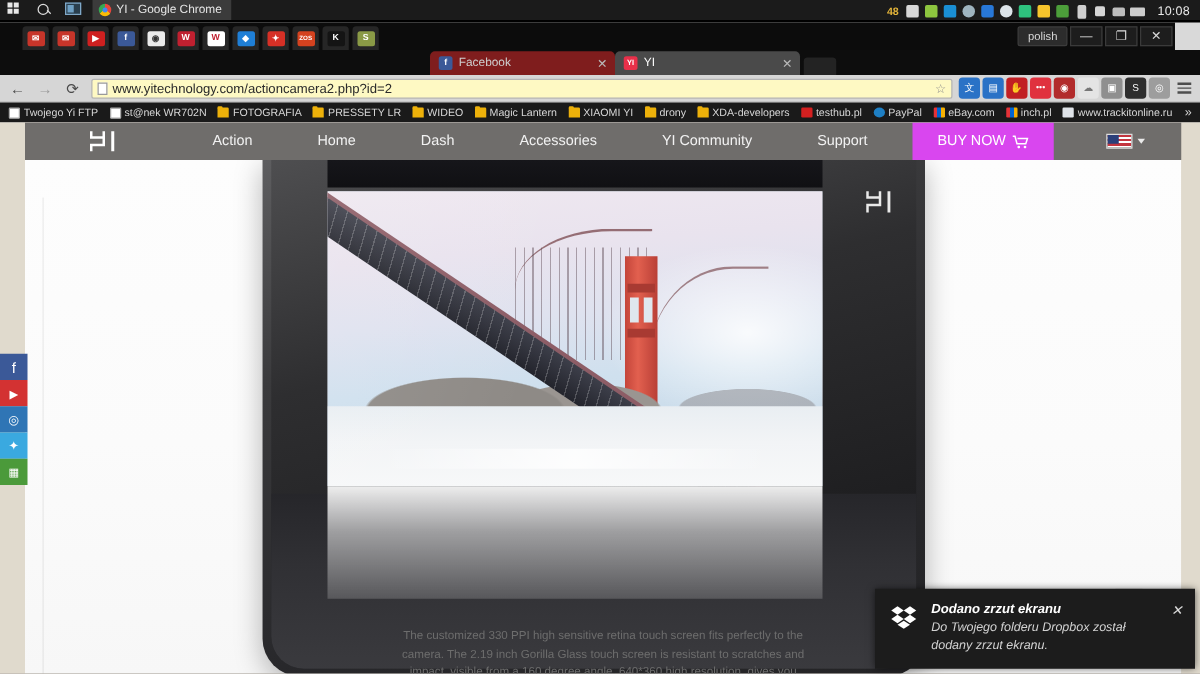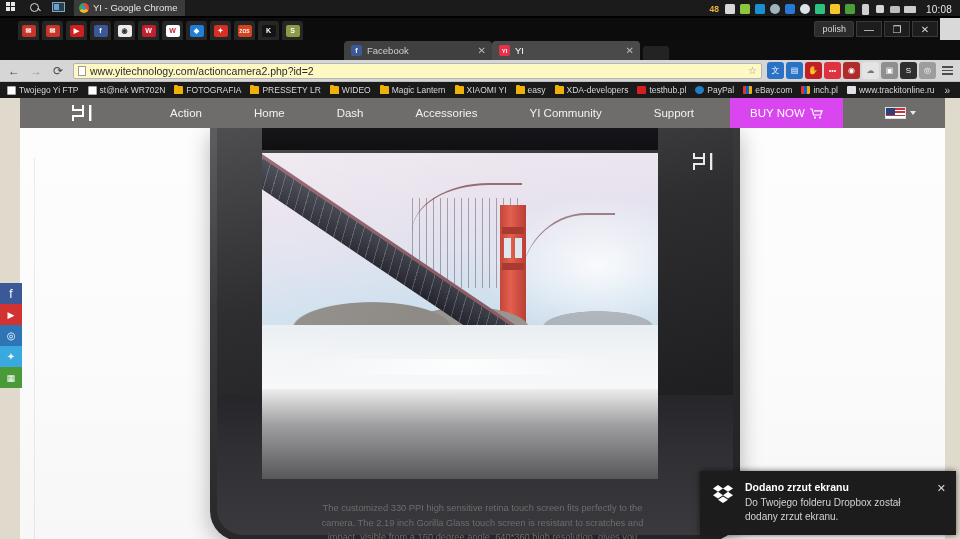--- a/index.html
+++ b/index.html
@@ -76,21 +76,21 @@
   
   .tabstrip {
     position: absolute; top: 22px; left: 0; width: 960px; height: 20px;
     background: #0d0d0d; display: flex; align-items: flex-end; padding-left: 344px;
   }
   .tab {
     height: 19px; display: flex; align-items: center; gap: 5px;
     padding: 0 6px 0 7px; min-width: 148px; position: relative;
     font-size: 9.5px; color: #cfcfcf; border-radius: 4px 4px 0 0;
   }
-  .tab.inactive { background: #404040; }
+  .tab.inactive { background: #7f1d1d; }
   .tab.active { background: #4a4a4a; color: #fff; }
   .tab .fav { width: 11px; height: 11px; border-radius: 2px; display:flex; align-items:center; justify-content:center; font-size:7px; color:#fff; font-weight:bold; flex: 0 0 auto;}
   .tab .ttl { flex: 1 1 auto; overflow: hidden; white-space: nowrap; text-overflow: ellipsis; }
   .tab .xc { font-size: 10px; color: #b9b9b9; flex: 0 0 auto; }
   .newtab { width: 26px; height: 14px; margin-left: 3px; background:#232323; border-radius:3px 3px 0 0; }
 
   
   .toolbar {
     position: absolute; top: 42px; left: 0; width: 960px; height: 22px;
     background: #d6d6d6; display: flex; align-items: center; padding: 0 3px;
@@ -261,20 +261,21 @@
   .page-edge-l{position:absolute;left:0;top:0;width:20px;height:441px;background:#e0dacd;}
   .page-edge-r{position:absolute;right:0;top:0;width:15px;height:441px;background:#e0dacd;}
   .edge-line{position:absolute;left:14px;top:30px;width:1px;height:411px;background:rgba(0,0,0,.07);}
 
   
   .notif {
     position: absolute; right: 4px; bottom: 4px; width: 256px; height: 64px;
     background: #1c1c1c; color: #fff; display: flex; align-items: flex-start;
     padding: 10px 10px 10px 12px; gap: 11px; z-index: 80;
     box-shadow: 0 0 6px rgba(0,0,0,.6);
+    font-style: italic;
   }
   .db-ico { width: 22px; height: 22px; flex: 0 0 auto; margin-top: 2px; }
   .notif-txt { flex: 1 1 auto; }
   .notif-title { font-size: 10.5px; font-weight: bold; margin-bottom: 3px; }
   .notif-body { font-size: 10px; color: #d2d2d2; line-height: 1.35; }
   .notif-close { font-size: 11px; color: #d8d8d8; flex: 0 0 auto; margin-top: 1px; }
 </style>
 </head>
 <body>
 
@@ -456,21 +457,21 @@
       <div class="bm">
           <span class="bi folder"></span>
           <span>Magic Lantern</span>
         </div>
       <div class="bm">
           <span class="bi folder"></span>
           <span>XIAOMI YI</span>
         </div>
       <div class="bm">
           <span class="bi folder"></span>
-          <span>easy</span>
+          <span>drony</span>
         </div>
       <div class="bm">
           <span class="bi folder"></span>
           <span>XDA-developers</span>
         </div>
       <div class="bm">
           <span class="bi" style="background:#d42020"></span>
           <span>testhub.pl</span>
         </div>
       <div class="bm">

